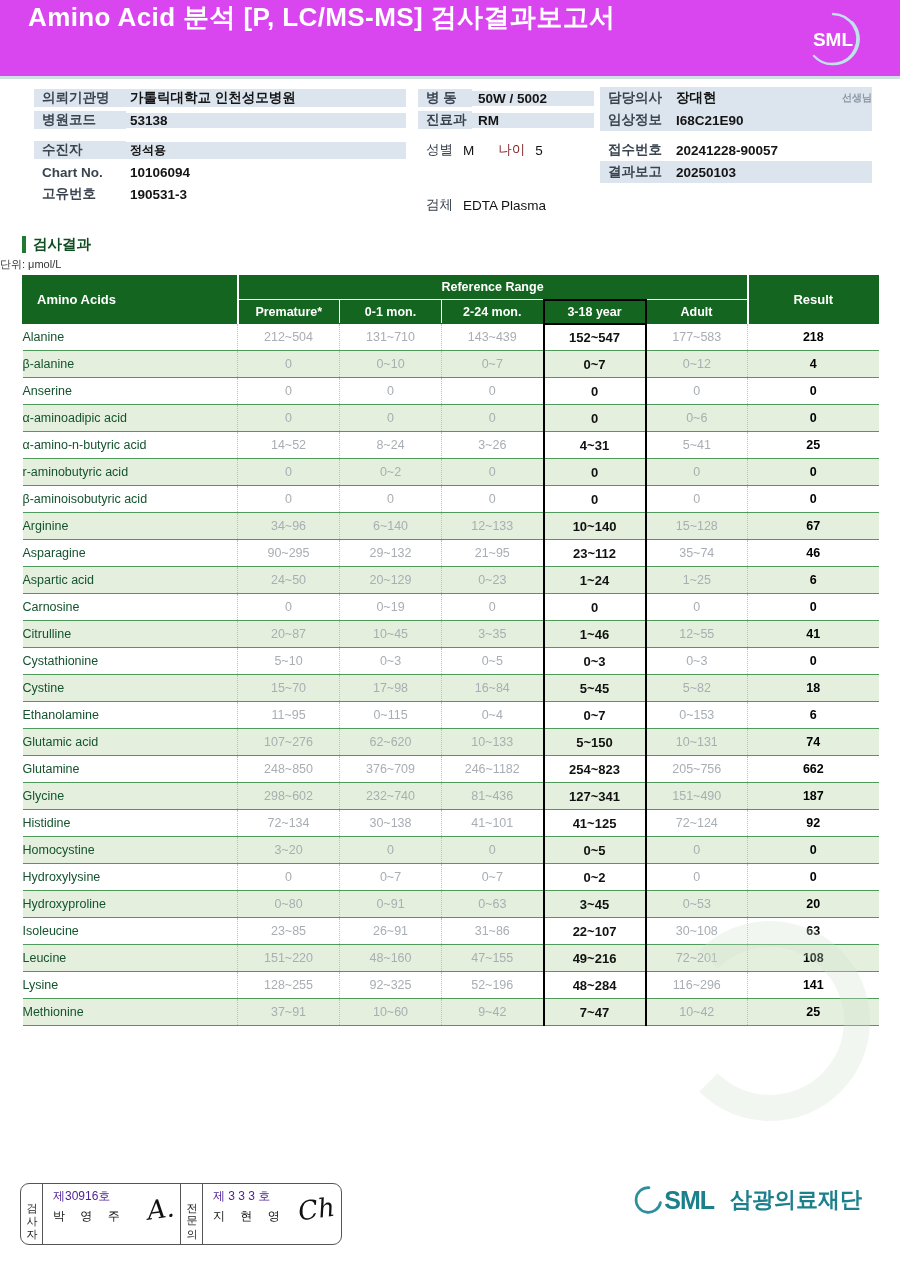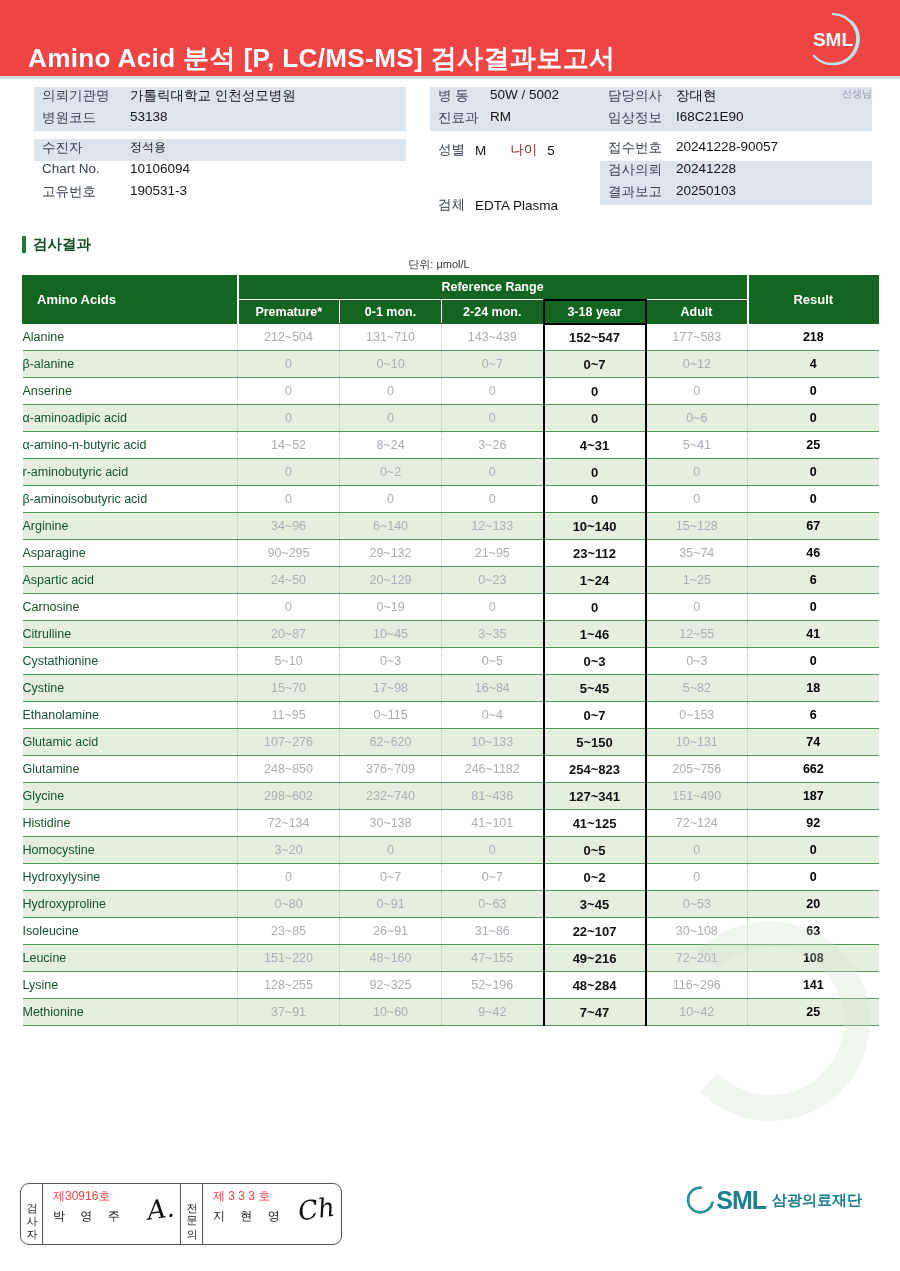--- a/index.html
+++ b/index.html
@@ -9,45 +9,45 @@
     font-family: "Liberation Sans", "DejaVu Sans", sans-serif;
     color: #1a1a1a;
     overflow: hidden;
   }
   .page { position: relative; width: 900px; height: 1271px; }
 
   
   .header {
     position: relative;
     height: 76px;
-    background: #ef4444;
-    display: flex; align-items: flex-end;
+    background: #d946ef;
+    display: flex; align-items: flex-start;
   }
   .header-title {
     margin-left: 28px;
     color: #ffffff;
     font-size: 26px;
     font-weight: bold;
     letter-spacing: 0.4px;
     white-space: nowrap;
   }
   .header-logo {
     position: absolute; right: 36px; top: 8px;
     width: 62px; height: 62px;
   }
   .header-rule { height: 3px; background: #cfe0e3; }
 
   
   .info { position: relative; height: 152px; padding-top: 10px; }
   .col { position: absolute; }
   .col-a { left: 34px; top: 8px; width: 372px; }
-  .col-b { left: 430px; top: 8px; width: 176px; }
+  .col-b { left: 418px; top: 8px; width: 176px; }
   .col-c { left: 600px; top: 8px; width: 272px; }
 
-  .fld { display: flex; height: 22px; font-size: 13.5px; }
+  .fld { display: flex; align-items: center; height: 22px; font-size: 13.5px; font-weight: bold; }
   .fld .lbl { color: #3a4450; white-space: nowrap; }
   .fld .val { color: #141414; white-space: nowrap; }
   .shade { background: #dce5ee; }
   .fld.gap { margin-top: 8px; }
 
   .row-a .lbl { width: 92px; padding-left: 8px; }
   .row-a .val { padding-left: 4px; }
   .row-b .lbl { width: 54px; padding-left: 8px; }
   .row-b .val { padding-left: 6px; }
   .row-c .lbl { width: 70px; padding-left: 8px; }
@@ -56,21 +56,21 @@
   .plain .lbl, .plain .val { background: transparent; }
   .inline2 { display:flex; align-items:center; height:22px; font-size:13.5px;margin-top:33px; }
   .inline2 .k { color:#3a4450; }
   .inline2 .v { color:#141414; margin-left:10px; }
   .inline2 .k2 { color:#7f1d1d; margin-left:24px; }
 
   
   .sect { position: relative; margin: 4px 0 0 22px; display:flex; align-items:center; }
   .sect .bar { width: 4px; height: 17px; background: #1d7a32; margin-right: 7px; }
   .sect .txt { font-size: 14.5px; font-weight: bold; color: #0f4d20; }
-  .unit { text-align: center; margin: 3px 22px 3px 0; font-size: 11px; color: #333; }
+  .unit { text-align: left; margin: 3px 22px 3px 0; font-size: 11px; color: #333; }
 
   
   .tblwrap { margin: 0 22px; }
   table.res { width: 856px; border-collapse: collapse; table-layout: fixed; }
   table.res th, table.res td { padding: 0; }
   .hdr th {
     background: #14651f; color:#fff; font-size: 12.5px; font-weight: bold;
     text-align: center; height: 24px; border: 1px solid #14651f;
   }
   .hdr th.aa { text-align: left; padding-left: 14px; font-size: 13px; border-right: 2px solid #fff; }
@@ -97,29 +97,29 @@
     display: flex; align-items: stretch; background:#fff;
   }
   .vlabel {
     writing-mode: vertical-rl; text-orientation: upright;
     font-size: 11px; letter-spacing: 2px; color: #222;
     display:flex; align-items:center; justify-content:center;
     padding: 0 3px; border-right: 1px solid #555;
   }
   .sigcell { padding: 4px 10px 4px 10px; border-right: 1px solid #555; position: relative; min-width: 138px; }
   .sigcell:last-child { border-right: none; }
-  .sig-no { font-size: 12px; color:#ef4444; white-space: nowrap; }
+  .sig-no { font-size: 12px; color:#4c1d95; white-space: nowrap; }
   .sig-nm { font-size: 12px; color:#111; letter-spacing: 6px; white-space: nowrap; margin-top: 3px; }
   .scribble { position: absolute; right: 6px; top: 10px; font-family: "DejaVu Serif", serif;
               font-style: italic; font-size: 26px; color:#111; transform: rotate(-8deg); }
 
   .footright { position: absolute; right: 24px; top: 14px; display:flex; align-items:center; }
   .f-logo { display:flex; align-items:center; margin-right: 14px; }
   .f-logo-txt { font-size: 25px; font-weight: bold; color:#1c7f8c; letter-spacing:-1px; }
-  .f-logo-ko { font-size: 15px; font-weight: bold; color:#1c7f8c; margin-left: 6px; }
+  .f-logo-ko { font-size: 22px; font-weight: bold; color:#1c7f8c; margin-left: 16px; }
   .f-lines { font-size: 12.5px; color: #2b2b2b; line-height: 1.55; }
   .f-lines b { font-size: 14px; letter-spacing: 1.5px; font-weight: normal; }
   .watermark {
     position:absolute; right: 30px; bottom: 150px; width: 200px; height: 200px;
     border: 26px solid rgba(210,226,210,0.30); border-radius: 50%;
     border-left-color: transparent; pointer-events:none;
   }
 </style>
 </head>
 <body>
@@ -190,24 +190,20 @@
         <span class="val">장대현</span>
         <span class="suffix">선생님</span>
       </div>
       <div class="fld row-c shade">
         <span class="lbl">임상정보</span>
         <span class="val">I68C21E90</span>
       </div>
       <div class="fld row-c plain" style="margin-top:8px">
         <span class="lbl">접수번호</span>
         <span class="val">20241228-90057</span>
-      </div>
-      <div class="fld row-c shade">
-        <span class="lbl">검사의뢰</span>
-        <span class="val">20241228</span>
       </div>
       <div class="fld row-c shade">
         <span class="lbl">결과보고</span>
         <span class="val">20250103</span>
       </div>
     </div>
   </div>
 
   <div class="sect">
     <span class="bar"></span>

